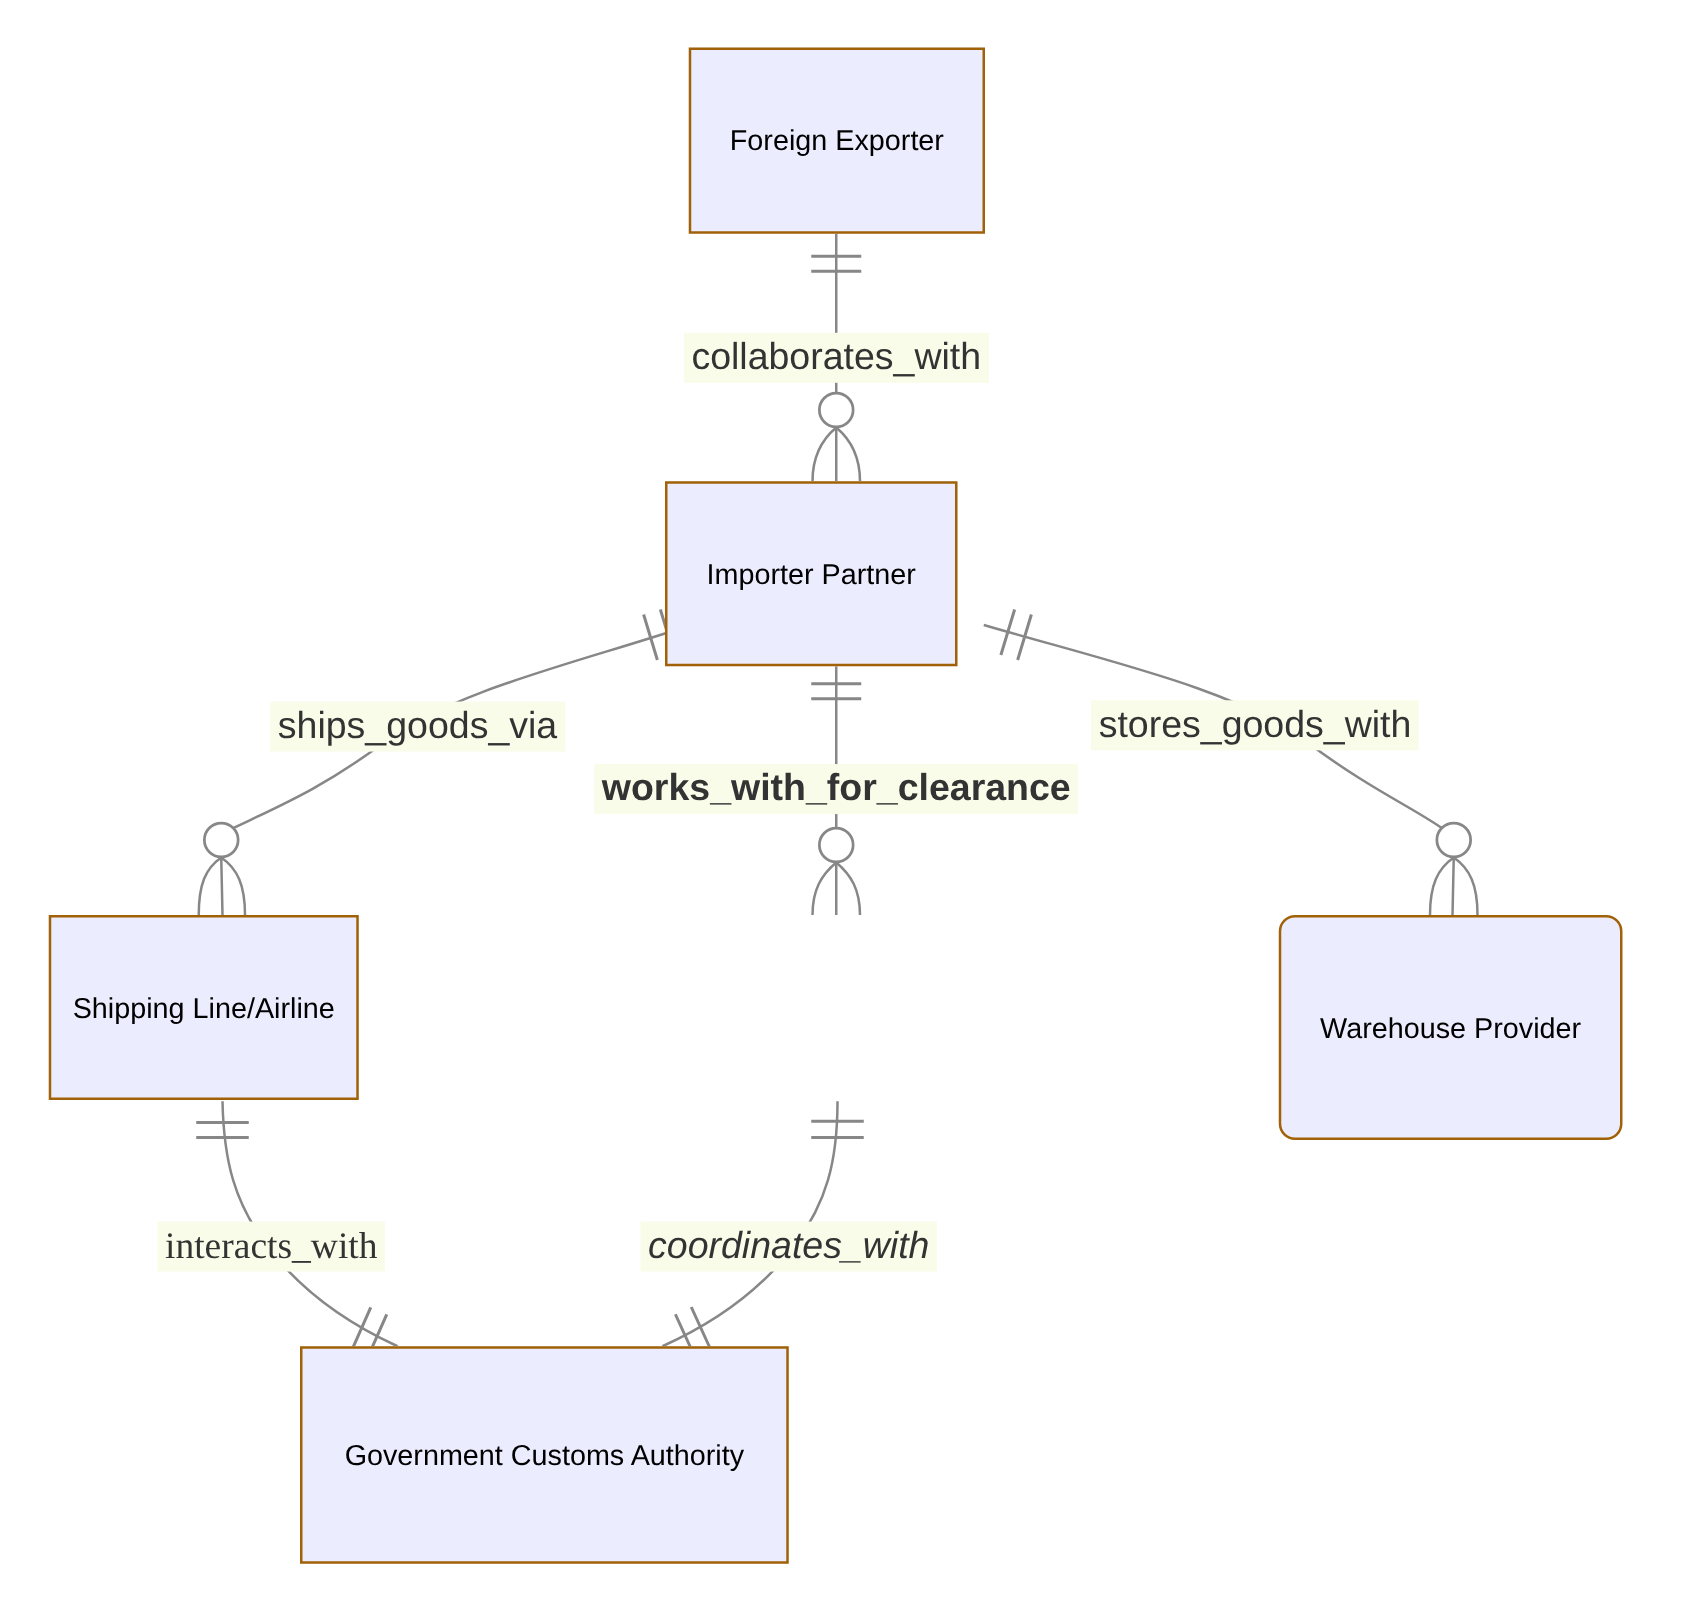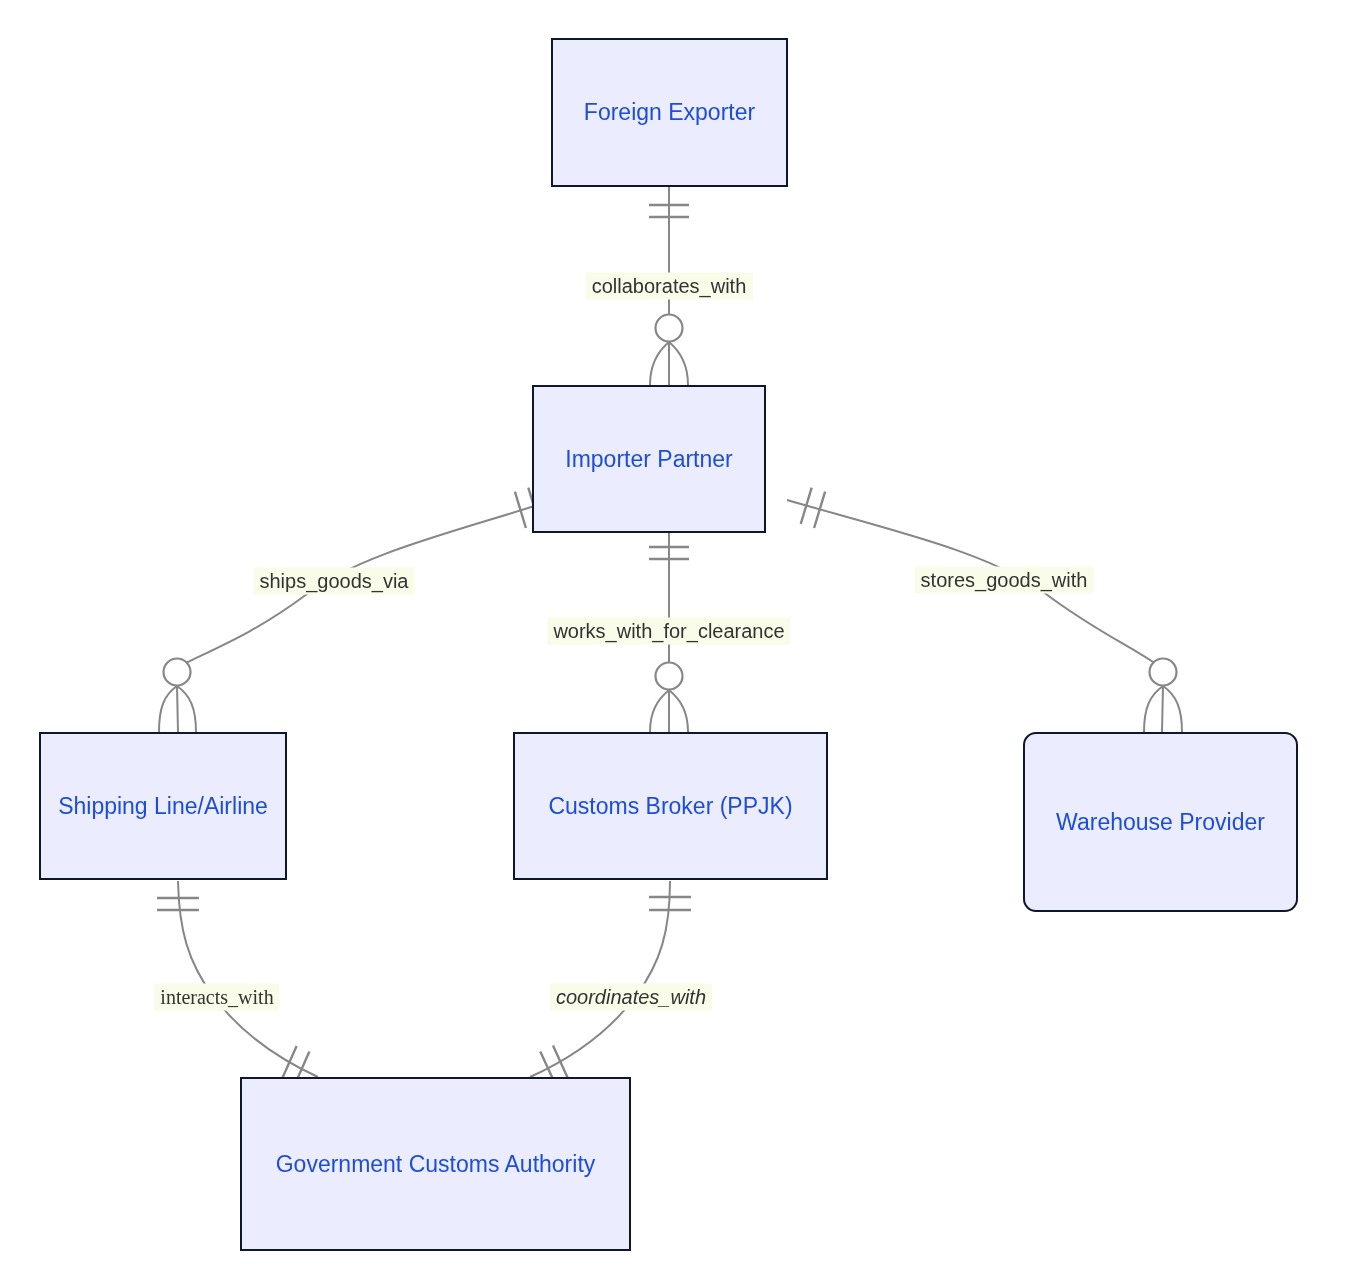--- a/index.html
+++ b/index.html
@@ -28,35 +28,35 @@
   }
   .zero-circle {
     fill: #ffffff;
     stroke: #878787;
     stroke-width: 2.2px;
   }
   .entity {
     position: absolute;
     box-sizing: border-box;
     background: #ECECFF;
-    border: 2px solid #0f172a;
-    color: #1d4ed8;
+    border: 2px solid #a16207;
+    color: #000000;
     font-size: 23px;
     display: flex;
     align-items: center;
     justify-content: center;
     text-align: center;
     white-space: nowrap;
   }
   .edge-label {
     position: absolute;
     transform: translate(-50%, -50%);
     background: #f9fce8;
     color: #333333;
-    font-size: 20px;
+    font-size: 30px;
     line-height: 1.25;
     padding: 1px 6px;
     white-space: nowrap;
     text-align: right;
   }
 </style>
 </head>
 <body>
 
 <div class="canvas">
@@ -103,31 +103,30 @@
       <path class="marker" d="M 540.3 1051.4 L 556.1 1086.0 M 553.0 1045.6 L 568.8 1080.2"></path>
     </g>
   </svg>
 
   <div class="entity" style="left:551px; top:38px; width:237px; height:149px;">Foreign Exporter</div>
 
   <div class="entity" style="left:532px; top:385px; width:234px; height:148px;">Importer Partner</div>
 
   <div class="entity" style="left:39px; top:732px; width:248px; height:148px;">Shipping Line/Airline</div>
 
-  <div class="entity" style="left:513px; top:732px; width:315px; height:148px;">Customs Broker (PPJK)</div>
 
   <div class="entity" style="left:1023px; top:732px; width:275px; height:180px;border-radius:13px;">Warehouse Provider</div>
 
   <div class="entity" style="left:228px; top:1077px; width:391px; height:174px;margin-left:12px;">Government Customs Authority</div>
 
   <div class="edge-label" style="left:669px; top:286px;">collaborates_with</div>
 
   <div class="edge-label" style="left:334px; top:581px;">ships_goods_via</div>
 
-  <div class="edge-label" style="left:669px; top:631px;">works_with_for_clearance</div>
+  <div class="edge-label" style="left:669px; top:631px;font-weight:bold;">works_with_for_clearance</div>
 
   <div class="edge-label" style="left:1004px; top:580px;">stores_goods_with</div>
 
   <div class="edge-label" style="left:217px; top:997px;font-family:Liberation Serif, serif;">interacts_with</div>
 
   <div class="edge-label" style="left:631px; top:997px;font-style:italic;">coordinates_with</div>
 
 </div>
 
 </body></html>

